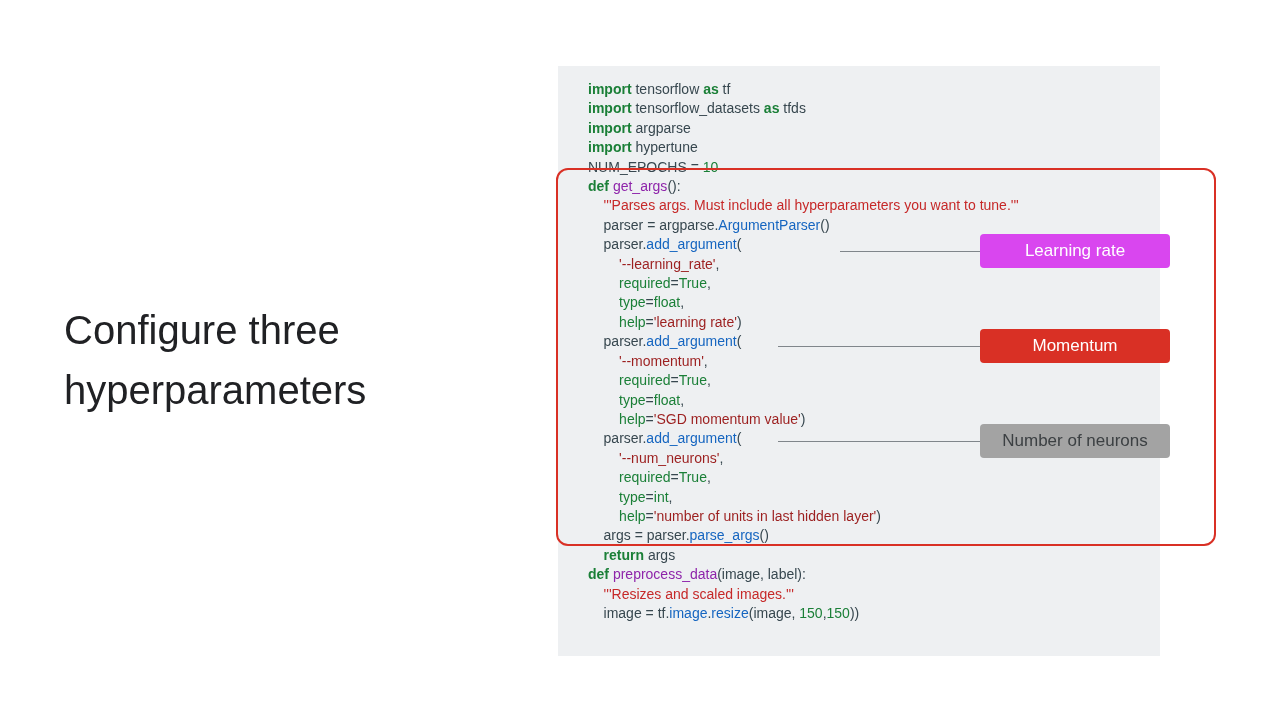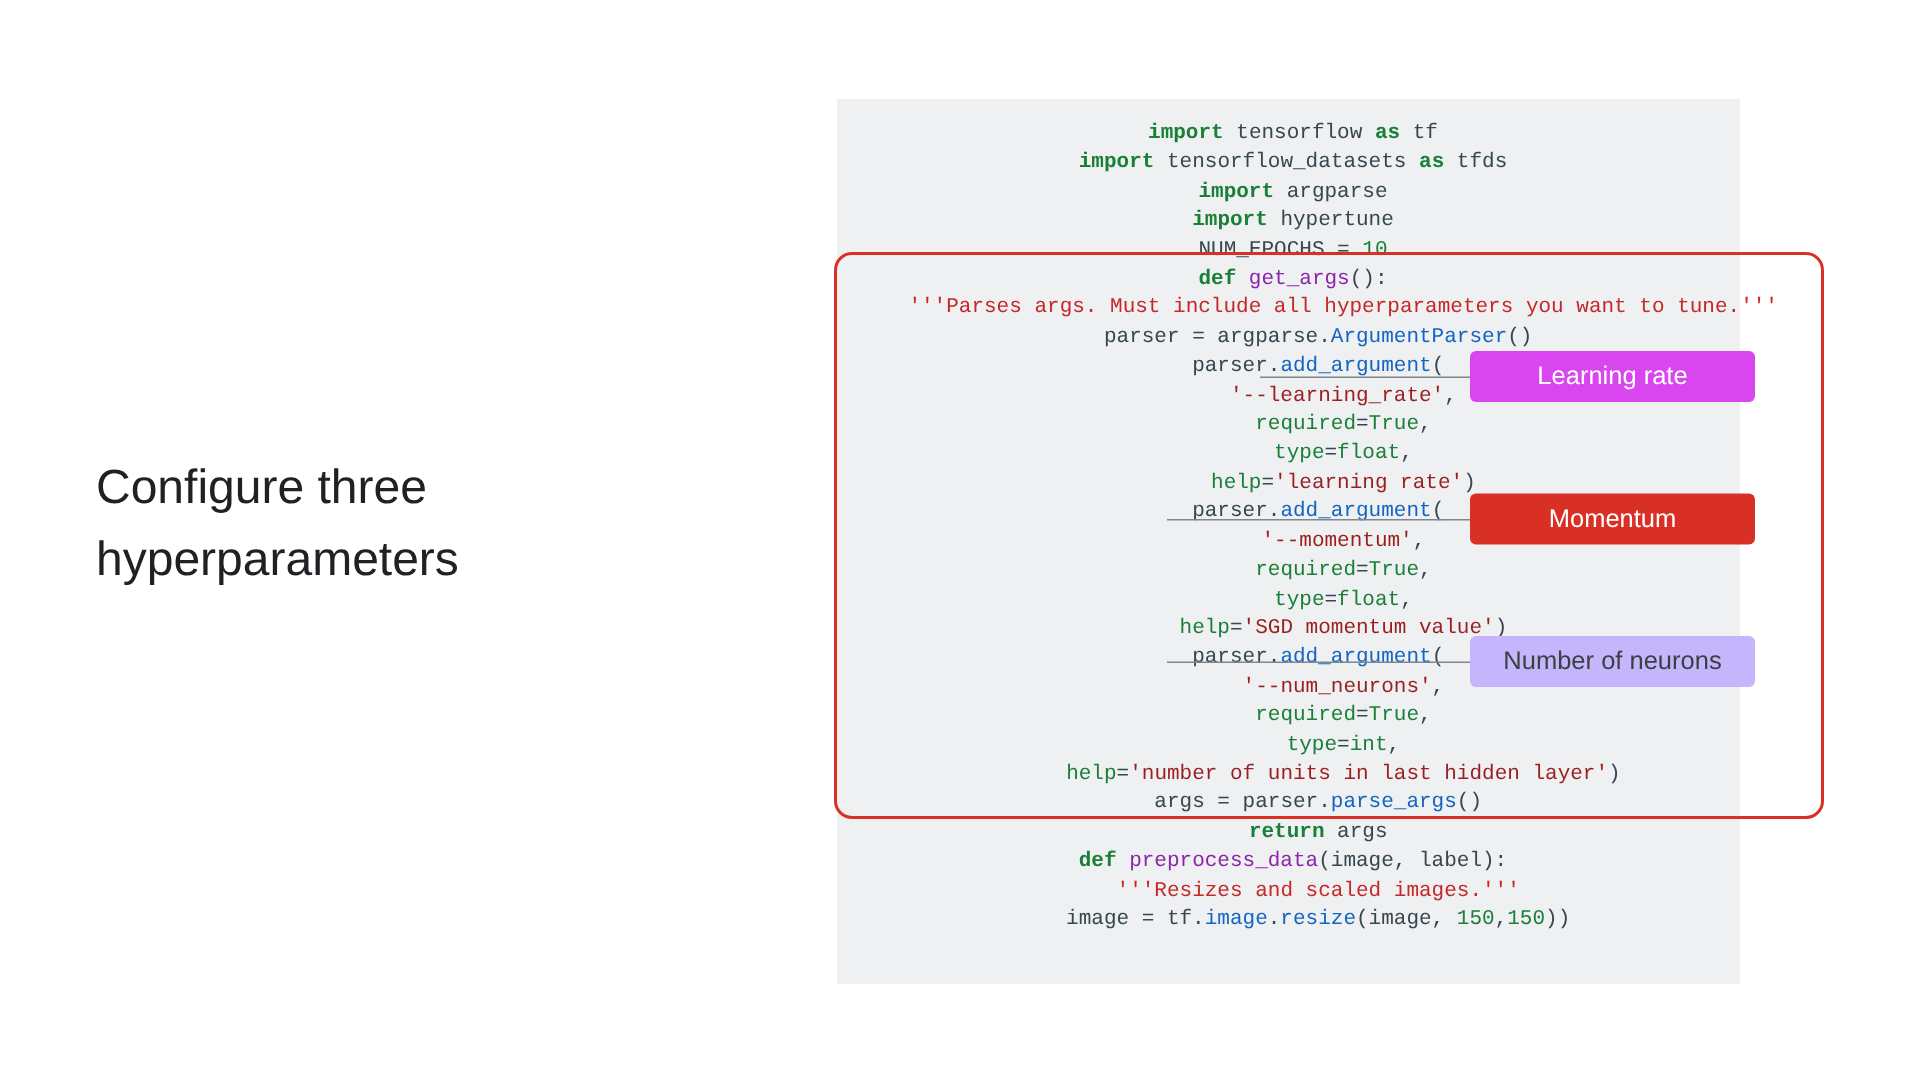--- a/index.html
+++ b/index.html
@@ -10,39 +10,38 @@
     background: #fff;
     font-family: "Google Sans", Arial, sans-serif;
     overflow: hidden;
     position: relative;
   }
   .slide-title {
     position: absolute;
     left: 64px;
     top: 300px;
     width: 440px;
-    font-size: 32px;
+    font-size: 40px;
     font-weight: 400;
     color: #202124;
     line-height: 1.5;
   }
   .code-panel {
     position: absolute;
     left: 558px;
     top: 66px;
     width: 602px;
     height: 590px;
     background: #eef0f2;
-    padding: 14px 8px 14px 14px;
-    font-family: Liberation Mono, monospace;
+    padding: 14px 8px 14px 30px;
+    font-family: Liberation Sans, sans-serif;
     font-size: 14px;
     line-height: 19.4px;
     color: #37474f;
     white-space: pre;
-    text-align: center;
   }
   
   .kw   { color: #1a7f37; font-weight: 600; }   
   .kw2  { color: #1a7f37; }                     
   .prop { color: #1565c0; }                     
   .tf   { color: #1565c0; }                     
   .str  { color: #9c1f1f; }                     
   .str2 { color: #c62828; }                     
   .num  { color: #1a7f37; }                     
   .fn   { color: #8e24aa; }                     
@@ -62,21 +61,21 @@
     border-radius: 4px;
     display: flex;
     align-items: center;
     justify-content: center;
     font-size: 17px;
     color: #fff;
     pointer-events: none;
   }
   .callout.blue   { background: #d946ef; }
   .callout.red    { background: #d93025; }
-  .callout.yellow { background: #c4b5fd; color: #3c4043; }
+  .callout.yellow { background: #a3a3a3; color: #3c4043; }
   .connector {
     position: absolute;
     height: 1px;
     background: #80868b;
     pointer-events: none;
   }
 </style>
 </head>
 <body>
 

